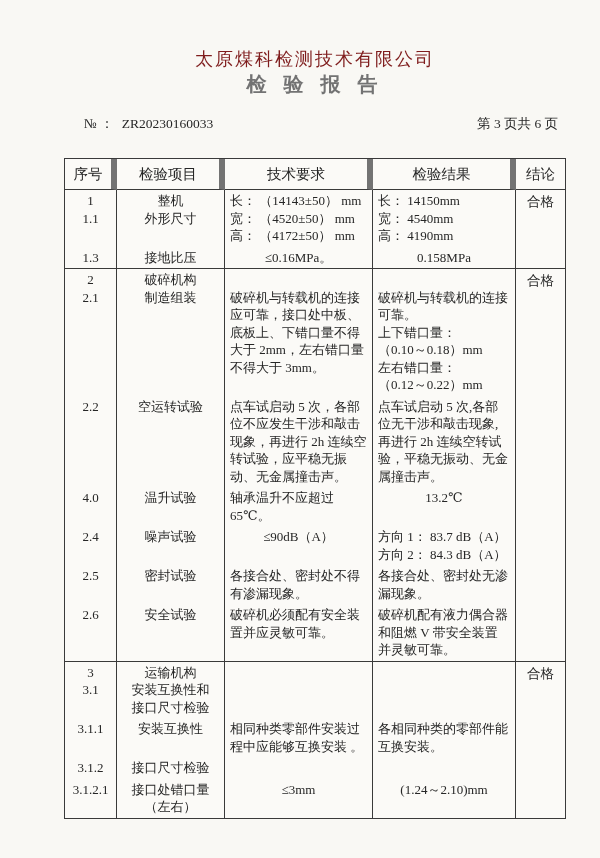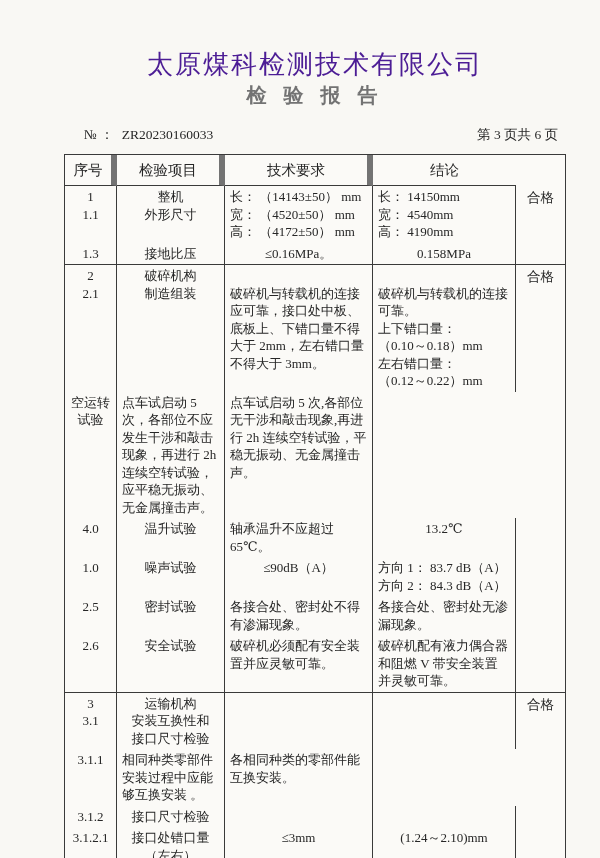--- a/index.html
+++ b/index.html
@@ -4,30 +4,30 @@
 <style>
   html,body{margin:0;padding:0;}
   body{
     width:600px;height:858px;overflow:hidden;position:relative;
     background:#f9f8f4;
     font-family:"Liberation Serif","DejaVu Serif",serif;
     color:#262626;
   }
   .page{position:absolute;left:64px;top:0;width:502px;}
   .company{
-    text-align:center;margin-top:47px;font-size:26px;letter-spacing:2px;
-    color:#4c1d95;
+    text-align:center;margin-top:47px;font-size:18px;letter-spacing:2px;
+    color:#7f1d1d;
   }
   .title{
     text-align:center;font-size:20px;font-weight:bold;
     letter-spacing:6px;color:#737373;
   }
   .meta{
     display:flex;justify-content:space-between;align-items:center;
-    margin-top:17px;margin-bottom:10px;font-size:13.5px;
+    margin-top:17px;margin-bottom:25px;font-size:13.5px;
   }
   .meta-no{padding-left:20px;}
   .meta-no .lbl{margin-right:8px;}
   .meta-page{padding-right:8px;}
   .table{border:1.6px solid #3a3a3a;background:#fbfaf7;}
   .thead{display:grid;grid-template-columns:52px 108px 148px 143px 1fr;}
   .hcell{
     border-right:6px solid #737373;border-bottom:1.4px solid #3a3a3a;
     text-align:center;padding:6px 0 5px;font-size:14.5px;
   }
@@ -56,20 +56,21 @@
       <span class="lbl">№ ：</span><span>ZR20230160033</span>
     </div>
     <div class="meta-page">第 3 页共 6 页</div>
   </div>
 
   <div class="table">
     <div class="thead">
       <div class="hcell">序号</div>
       <div class="hcell">检验项目</div>
       <div class="hcell">技术要求</div>
+      <div class="hcell">检验结果</div>
       <div class="hcell">结论</div>
     </div>
     <div id="tbody">
         <div class="section">
           <div class="sec-left">
             <div class="item">
               <div class="cell c-no">1
 1.1</div>
               <div class="cell c-name">整机
 外形尺寸</div>
@@ -99,32 +100,33 @@
               <div class="cell c-req">
 破碎机与转载机的连接应可靠，接口处中板、底板上、下错口量不得大于 2mm，左右错口量不得大于 3mm。</div>
               <div class="cell c-res">
 破碎机与转载机的连接可靠。
 上下错口量：
 （0.10～0.18）mm
 左右错口量：
 （0.12～0.22）mm</div>
             </div>
             <div class="item">
+              <div class="cell c-no">2.2</div>
               <div class="cell c-name">空运转试验</div>
               <div class="cell c-req">点车试启动 5 次，各部位不应发生干涉和敲击现象，再进行 2h 连续空转试验，应平稳无振动、无金属撞击声。</div>
               <div class="cell c-res">点车试启动 5 次,各部位无干涉和敲击现象,再进行 2h 连续空转试验，平稳无振动、无金属撞击声。</div>
             </div>
             <div class="item">
               <div class="cell c-no">4.0</div>
               <div class="cell c-name">温升试验</div>
               <div class="cell c-req">轴承温升不应超过 65℃。</div>
               <div class="cell c-res center">13.2℃</div>
             </div>
             <div class="item">
-              <div class="cell c-no">1.0</div>
+              <div class="cell c-no">2.4</div>
               <div class="cell c-name">噪声试验</div>
               <div class="cell c-req center">≤90dB（A）</div>
               <div class="cell c-res">方向 1： 83.7 dB（A）
 方向 2： 84.3 dB（A）</div>
             </div>
             <div class="item">
               <div class="cell c-no">2.5</div>
               <div class="cell c-name">密封试验</div>
               <div class="cell c-req">各接合处、密封处不得有渗漏现象。</div>
               <div class="cell c-res">各接合处、密封处无渗漏现象。</div>
@@ -144,20 +146,21 @@
               <div class="cell c-no">3
 3.1</div>
               <div class="cell c-name">运输机构
 安装互换性和
 接口尺寸检验</div>
               <div class="cell c-req"></div>
               <div class="cell c-res"></div>
             </div>
             <div class="item">
               <div class="cell c-no">3.1.1</div>
+              <div class="cell c-name">安装互换性</div>
               <div class="cell c-req">相同种类零部件安装过程中应能够互换安装 。</div>
               <div class="cell c-res">各相同种类的零部件能互换安装。</div>
             </div>
             <div class="item">
               <div class="cell c-no">3.1.2</div>
               <div class="cell c-name">接口尺寸检验</div>
               <div class="cell c-req"></div>
               <div class="cell c-res"></div>
             </div>
             <div class="item">

